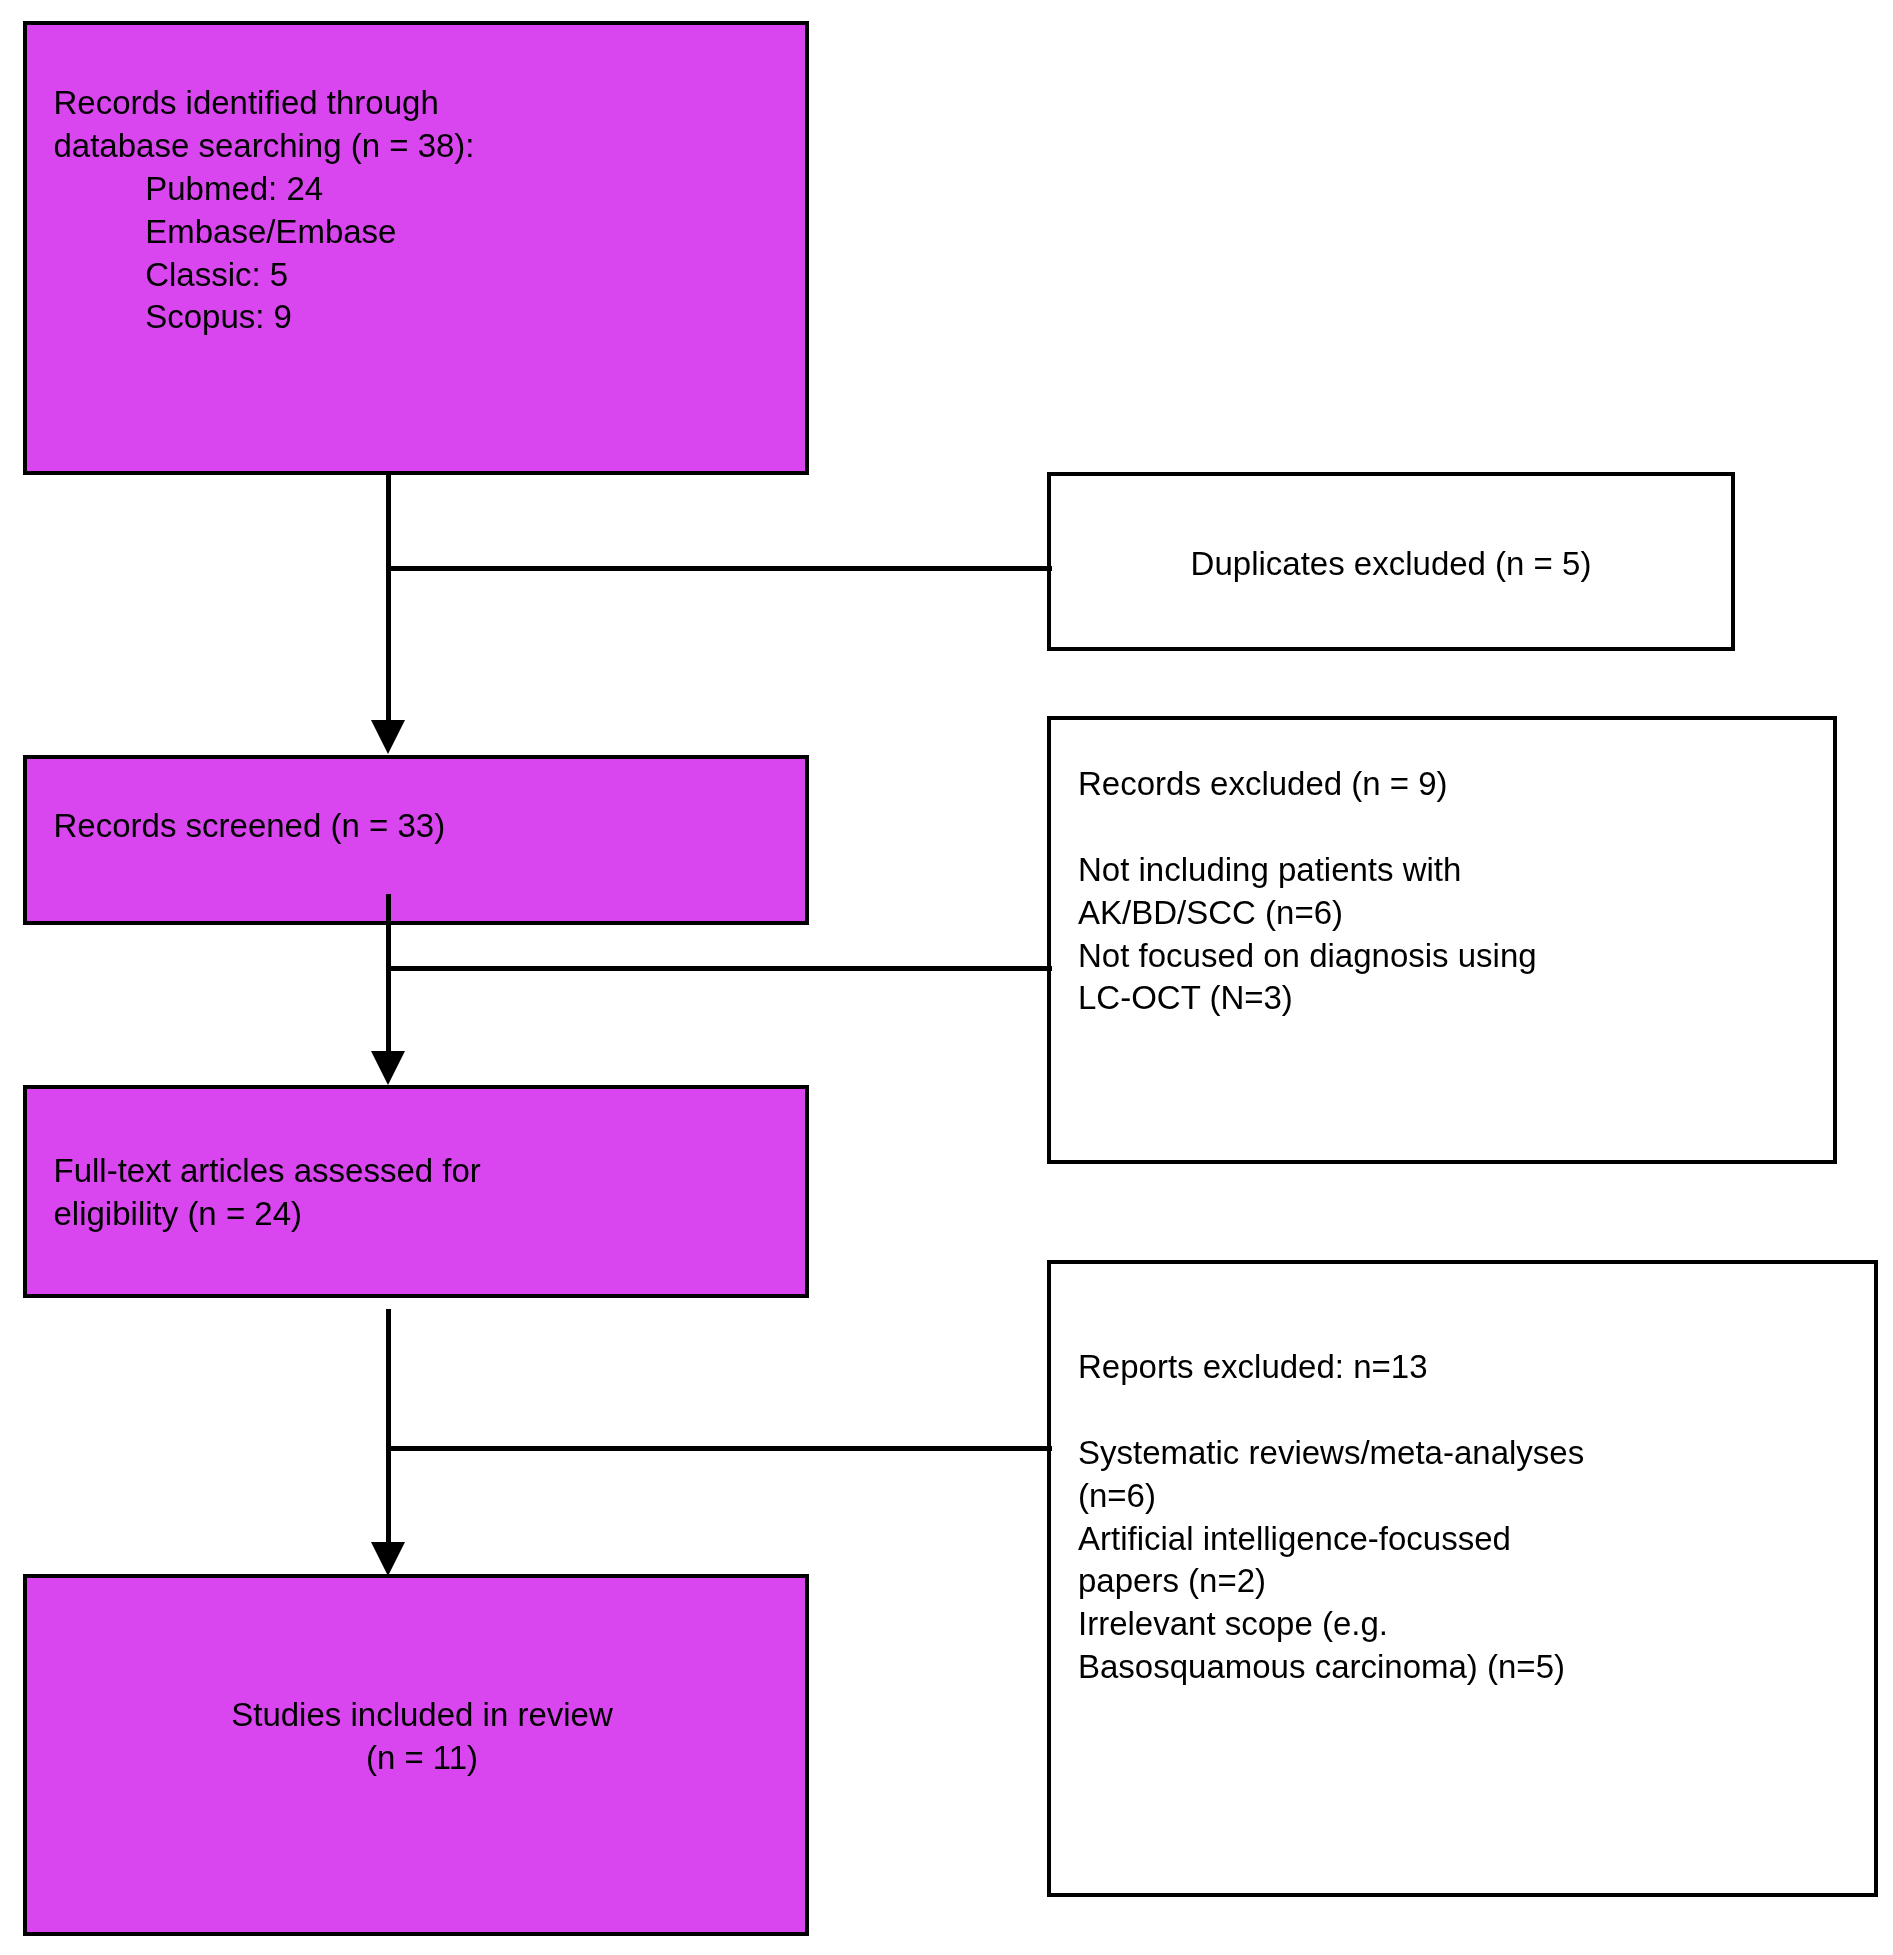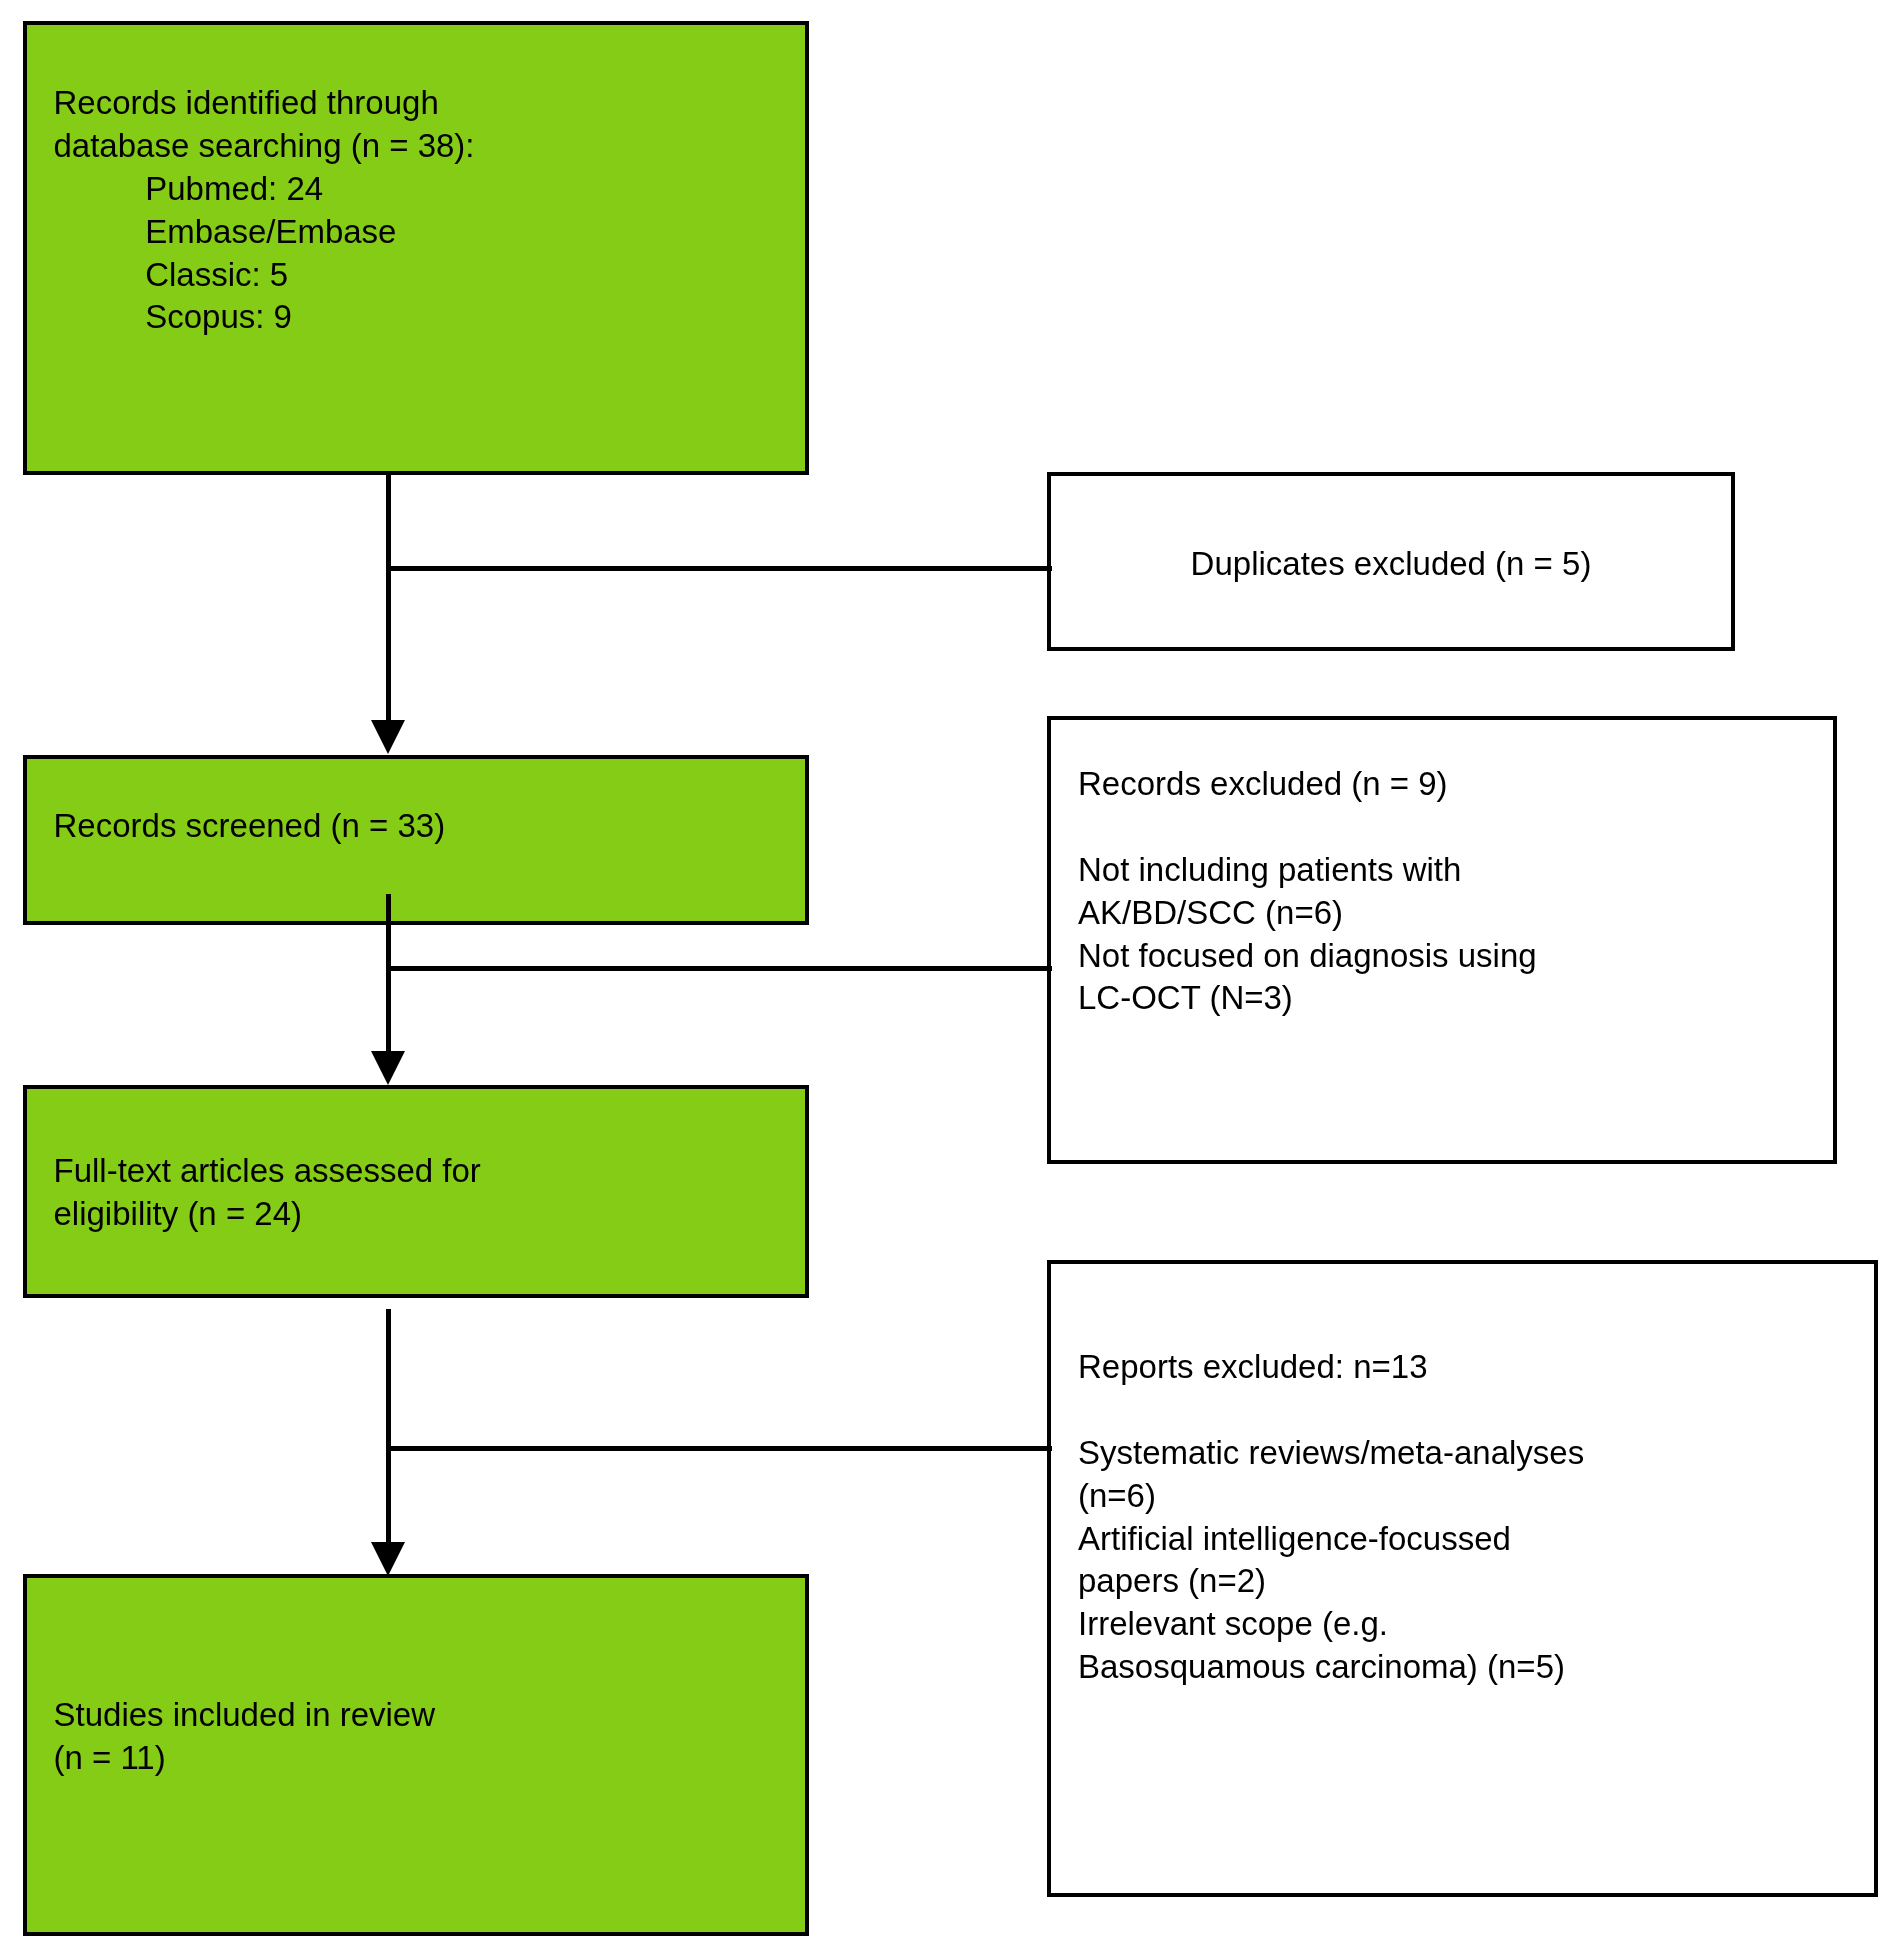--- a/index.html
+++ b/index.html
@@ -25,21 +25,21 @@
     box-sizing: border-box;
     border: 4.7px solid #000000;
     display: block;
     color: #000000;
     font-size: 33px;
     line-height: 1.30;
     white-space: pre-wrap;
     letter-spacing: 0px;
   }
   .node.filled {
-    background: #84cc16;
+    background: #d946ef;
   }
   .node.plain {
     background: #ffffff;
   }
   .node .txt {
     display: block;
     position: absolute;
     left: 27px;
     right: 14px;
   }
@@ -86,21 +86,21 @@
   <div class="node filled" style="left:22.5px; top:755px; width:786px; height:170px;">
     <span class="txt" style="top:46px;">Records screened (n = 33)</span>
   </div>
 
   <div class="node filled" style="left:22.5px; top:1085px; width:786px; height:213px;">
     <span class="txt" style="top:61px;">Full-text articles assessed for
 eligibility (n = 24)</span>
   </div>
 
   <div class="node filled" style="left:22.5px; top:1574px; width:786px; height:362px;">
-    <span class="txt" style="top:116px;">Studies included in review
+    <span class="txt" style="top:116px;text-align:center;">Studies included in review
 (n = 11)</span>
   </div>
 
   <div class="node plain centered" style="left:1047px; top:472px; width:688px; height:179px;">
     <span class="txt" style="top:67px;">Duplicates excluded (n = 5)</span>
   </div>
 
   <div class="node plain" style="left:1047px; top:716px; width:790px; height:448px;">
     <span class="txt" style="top:43px;">Records excluded (n = 9)
 

